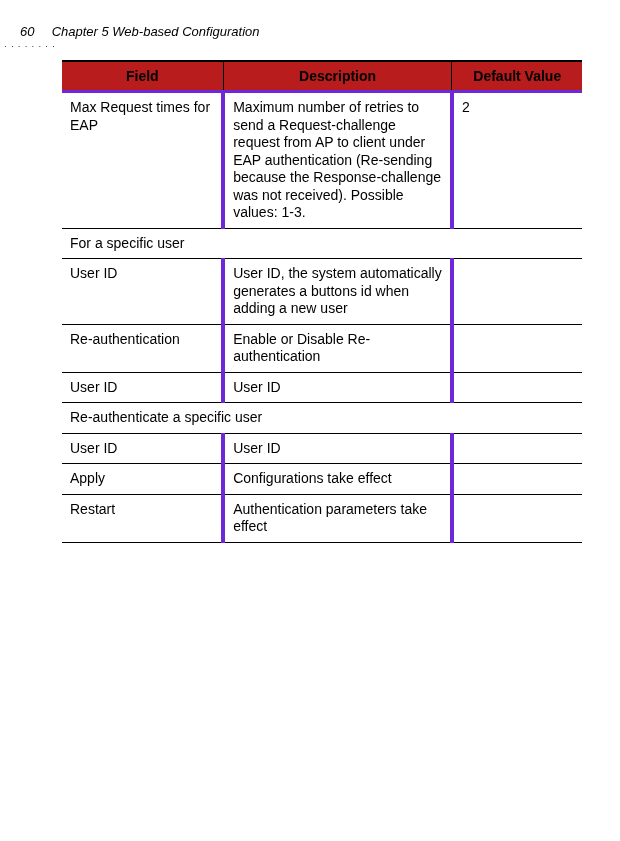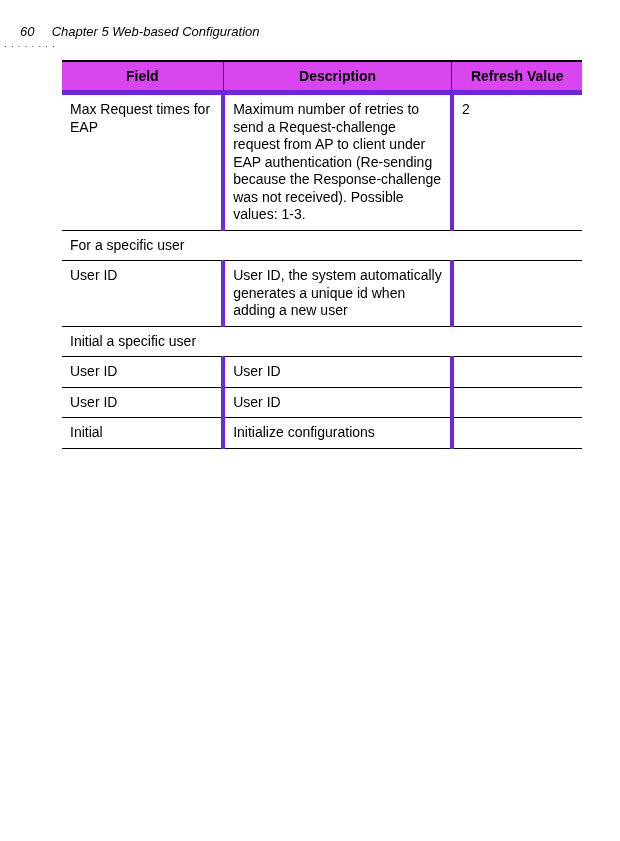--- a/index.html
+++ b/index.html
@@ -42,25 +42,25 @@
     top: 60px;
     left: 62px;
     width: 520px;
   }
   table.fields {
     border-collapse: collapse;
     width: 100%;
     font-size: 14px;
   }
   table.fields th {
-    background: #d946ef;
+    background: #b91c1c;
     font-weight: bold;
     padding: 6px 8px;
     border-right: 1px solid #000;
-    border-bottom: 5px solid #6d28d9;
+    border-bottom: 3px solid #6d28d9;
   }
   table.fields th:last-child {
     border-right: none;
   }
   table.fields td {
     padding: 6px 8px;
     vertical-align: top;
     border-right: 4px solid #6d28d9;
     border-bottom: 1px solid #000;
     line-height: 1.25;
@@ -96,51 +96,61 @@
     <table class="fields top-rule">
       <colgroup>
           <col class="c1">
           <col class="c2">
           <col class="c3">
         </colgroup>
       <thead>
         <tr>
           <th>Field</th>
           <th>Description</th>
-          <th>Refresh Value</th>
+          <th>Default Value</th>
         </tr>
       </thead>
       <tbody id="tbody">
           <tr>
             <td>Max Request times for EAP</td>
             <td>Maximum number of retries to send a Request-challenge request from AP to client under EAP authentication (Re-sending because the Response-challenge was not received). Possible values: 1-3.</td>
             <td>2</td>
           </tr>
           <tr class="section">
             <td colspan="3">For a specific user</td>
           </tr>
           <tr>
             <td>User ID</td>
-            <td>User ID, the system automatically generates a unique id when adding a new user</td>
+            <td>User ID, the system automatically generates a buttons id when adding a new user</td>
+            <td></td>
+          </tr>
+          <tr>
+            <td>Re-authentication</td>
+            <td>Enable or Disable Re-authentication</td>
+            <td></td>
+          </tr>
+          <tr>
+            <td>User ID</td>
+            <td>User ID</td>
             <td></td>
           </tr>
           <tr class="section">
-            <td colspan="3">Initial a specific user</td>
+            <td colspan="3">Re-authenticate a specific user</td>
           </tr>
           <tr>
             <td>User ID</td>
             <td>User ID</td>
             <td></td>
           </tr>
           <tr>
-            <td>User ID</td>
-            <td>User ID</td>
+            <td>Apply</td>
+            <td>Configurations take effect</td>
             <td></td>
           </tr>
           <tr>
-            <td>Initial</td>
-            <td>Initialize configurations</td>
+            <td>Restart</td>
+            <td>Authentication parameters take effect</td>
             <td></td>
           </tr>
         </tbody>
     </table>
   </div>
 </div>
 
 </body></html>

